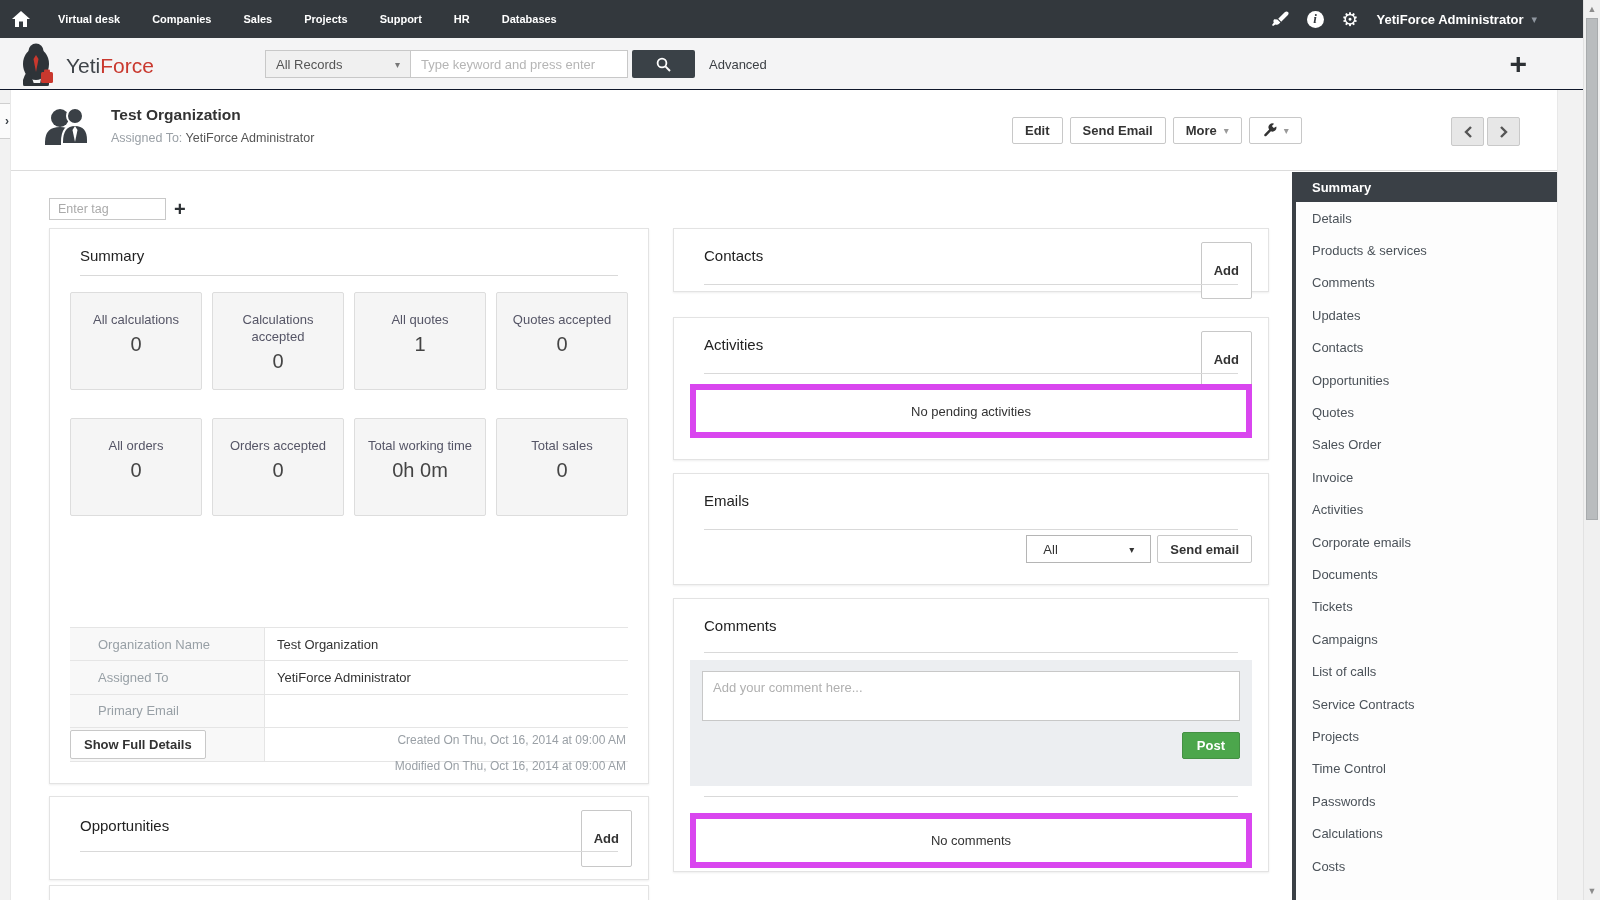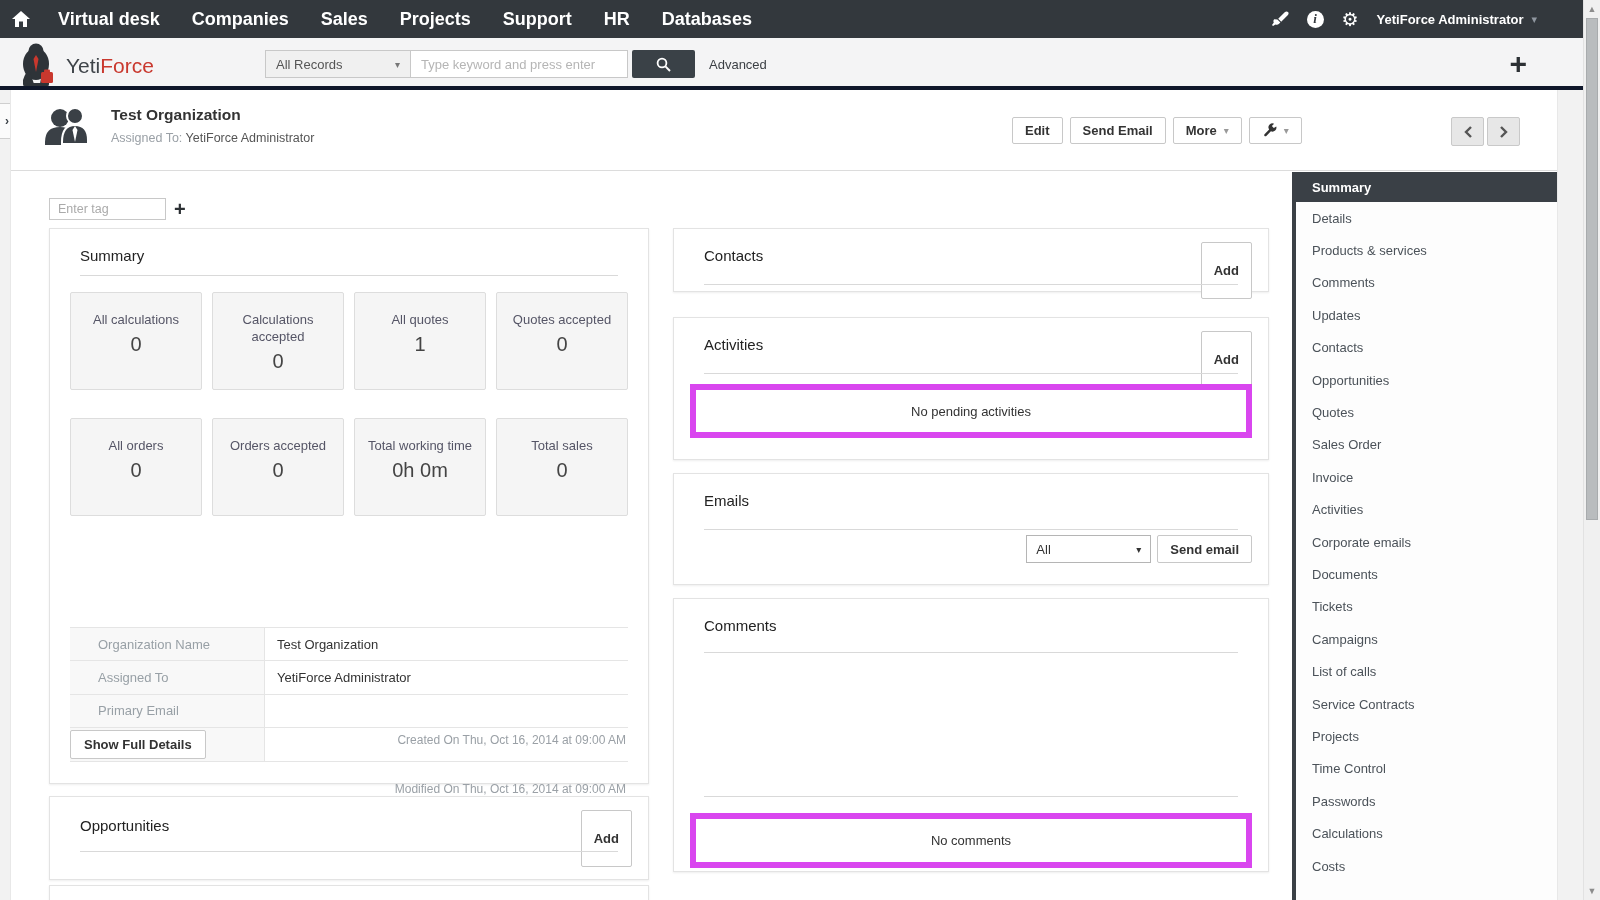--- a/index.html
+++ b/index.html
@@ -10,30 +10,30 @@
     --searchbtn-bg:#3a4147;
   }
   *{box-sizing:border-box;margin:0;padding:0;}
   html,body{width:1600px;height:900px;overflow:hidden;}
   body{font-family:"Liberation Sans","DejaVu Sans",sans-serif;font-size:13px;color:#333;background:#f2f2f2;position:relative;}
 
   
   .navbar{position:absolute;left:0;top:0;width:1583px;height:38px;background:var(--navbar-bg);display:flex;align-items:center;}
   .home-btn{width:42px;display:flex;justify-content:center;align-items:center;cursor:pointer;}
   .nav-menu{display:flex;align-items:center;}
-  .nav-item{color:#fff;font-weight:bold;font-size:18px;padding:0 16px;line-height:38px;cursor:pointer;}
+  .nav-item{color:#fff;font-weight:bold;font-size:11px;padding:0 16px;line-height:38px;cursor:pointer;}
   .nav-right{position:absolute;right:46px;top:0;height:38px;display:flex;align-items:center;gap:18px;}
   .nav-icon{color:#fff;display:flex;align-items:center;cursor:pointer;}
   .info-circle{width:17px;height:17px;background:#fff;color:var(--navbar-bg);border-radius:50%;font-family:"Liberation Serif","DejaVu Serif",serif;font-style:italic;font-weight:bold;font-size:13px;display:flex;align-items:center;justify-content:center;}
   .gear{font-size:19px;line-height:1;}
   .nav-user{color:#fff;font-weight:bold;font-size:13px;display:flex;align-items:center;gap:8px;cursor:pointer;}
   .nav-user .caret{color:#9097a0;font-size:11px;}
 
   
-  .topbar{position:absolute;left:0;top:38px;width:1583px;height:52px;background:#f4f4f5;border-bottom:4px solid #0f172a;}
+  .topbar{position:absolute;left:0;top:38px;width:1583px;height:52px;background:#f4f4f5;border-bottom:1px solid #0f172a;}
   .brand{position:absolute;left:14px;top:4px;display:flex;align-items:flex-end;cursor:pointer;}
   .brand-text{font-size:21px;line-height:44px;}
   .brand-text .yeti{color:#3f4449;}
   .brand-text .force{color:var(--accent-red);}
   .searchbox{position:absolute;left:265px;top:12px;display:flex;align-items:center;}
   .scope-select{width:146px;height:28px;background:#f0f0f0;border:1px solid #c8c8c8;color:#555;display:flex;align-items:center;padding:0 10px;justify-content:space-between;cursor:pointer;}
   .scope-select .caret{color:#777;font-size:10px;}
   .search-input{width:217px;height:28px;border:1px solid #c8c8c8;border-left:none;padding:0 10px;font-size:13px;color:#333;outline:none;background:#fff;}
   .search-input::placeholder{color:#b5b5b5;}
   .search-btn{width:63px;height:28px;margin-left:4px;background:var(--searchbtn-bg);border:none;border-radius:2px;display:flex;align-items:center;justify-content:center;cursor:pointer;}
@@ -77,36 +77,36 @@
   .stat-value{font-size:20px;color:#444;margin-top:5px;}
 
   .fields-table{position:absolute;left:20px;right:20px;top:398px;border-bottom:1px solid #e5e5e5;}
   .field-row{display:flex;height:33.4px;border-top:1px solid #e5e5e5;align-items:stretch;}
   .field-label{width:195px;background:#f8f8f8;border-right:1px solid #e5e5e5;color:#98a0a6;display:flex;align-items:center;padding-left:28px;font-size:13px;}
   .field-value{flex:1;display:flex;align-items:center;padding-left:12px;color:#333;font-size:13px;}
 
   .summary-footer-btn{position:absolute;left:20px;top:501px;padding:6px 13px;}
   .stamp{position:absolute;right:22px;color:#9aa0a6;font-size:12px;}
   .stamp.created{top:504px;}
-  .stamp.modified{top:553px;}
+  .stamp.modified{top:530px;}
 
   .p-opportunities{left:38px;top:706px;width:600px;height:84px;}
   .p-opportunities .panel-sep{top:54px;}
   .p-stub{left:38px;top:795px;width:600px;height:30px;}
 
   .p-contacts{left:662px;top:138px;width:596px;height:64px;}
   .p-contacts .panel-sep{top:55px;}
   .p-activities{left:662px;top:227px;width:596px;height:143px;}
   .p-activities .panel-sep{top:55px;}
   .empty-box{position:absolute;left:16px;right:16px;border:6px solid #d946ef;display:flex;align-items:center;justify-content:center;color:#333;font-size:13px;background:#fff;}
   .p-activities .empty-box{top:66px;height:54px;}
   .p-emails{left:662px;top:383px;width:596px;height:112px;}
   .p-emails .panel-sep{top:55px;}
   .email-controls{position:absolute;right:16px;top:61px;display:flex;gap:6px;}
-  .fake-select{width:125px;height:28px;background:#fff;border:1px solid #b5b5b5;display:flex;align-items:center;justify-content:space-between;padding:0 9px;color:#333;cursor:pointer;}
+  .fake-select{width:125px;height:28px;background:#fff;border:1px solid #b5b5b5;display:flex;align-items:center;justify-content:space-between;padding:0 16px;color:#333;cursor:pointer;}
   .fake-select .caret{color:#333;font-size:10px;}
 
   .p-comments{left:662px;top:508px;width:596px;height:274px;}
   .p-comments .panel-sep.sep1{top:53px;}
   .compose{position:absolute;left:16px;right:16px;top:61px;height:126px;background:#eceef1;}
   .comment-area{position:absolute;left:12px;right:12px;top:11px;height:50px;border:1px solid #c8c8c8;background:#fff;resize:none;font-family:inherit;font-size:13px;padding:8px 10px;color:#333;outline:none;}
   .comment-area::placeholder{color:#b0b0b0;}
   .post-btn{position:absolute;right:12px;top:72px;background:var(--post-green);border:1px solid #449044;color:#fff;font-weight:bold;font-size:13px;padding:5px 14px;border-radius:2px;cursor:pointer;}
   .p-comments .panel-sep.sep2{top:197px;}
   .p-comments .empty-box{top:214px;height:55px;}
@@ -350,20 +350,24 @@
         </div>
         <button class="btn">
             <span>Send email</span>
           </button>
       </div>
     </div>
 
     <div class="panel p-comments">
       <div class="panel-title">Comments</div>
       <div class="panel-sep sep1"></div>
+      <div class="compose">
+        <textarea class="comment-area" placeholder="Add your comment here..." style=""></textarea>
+        <button class="post-btn">Post</button>
+      </div>
       <div class="panel-sep sep2"></div>
       <div class="empty-box">No comments</div>
     </div>
 
     <div class="sidebar">
       <div>
           <div class="side-item active">Summary</div>
           <div class="side-item">Details</div>
           <div class="side-item">Products &amp; services</div>
           <div class="side-item">Comments</div>

